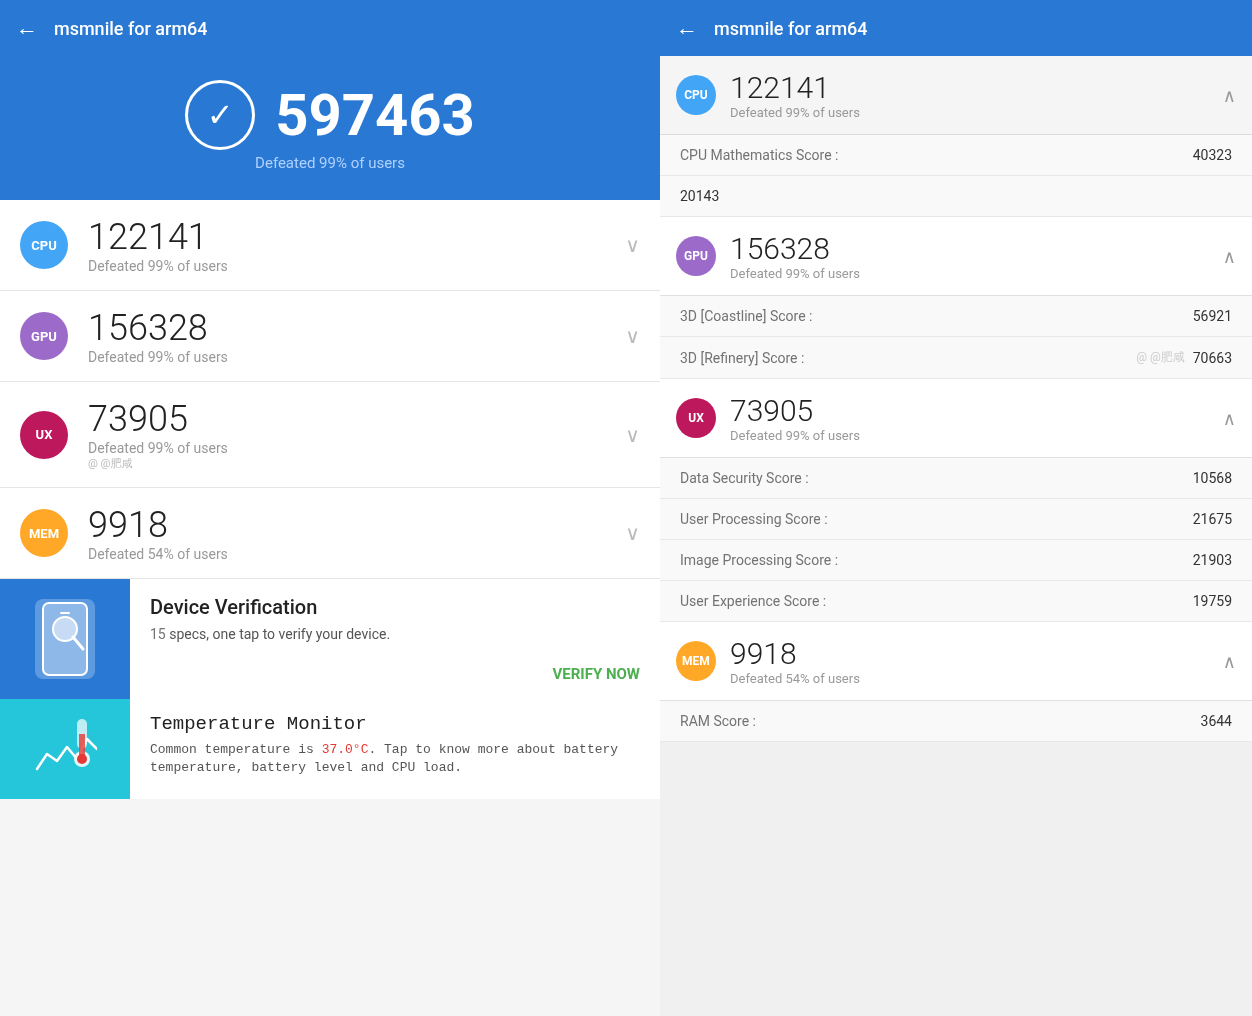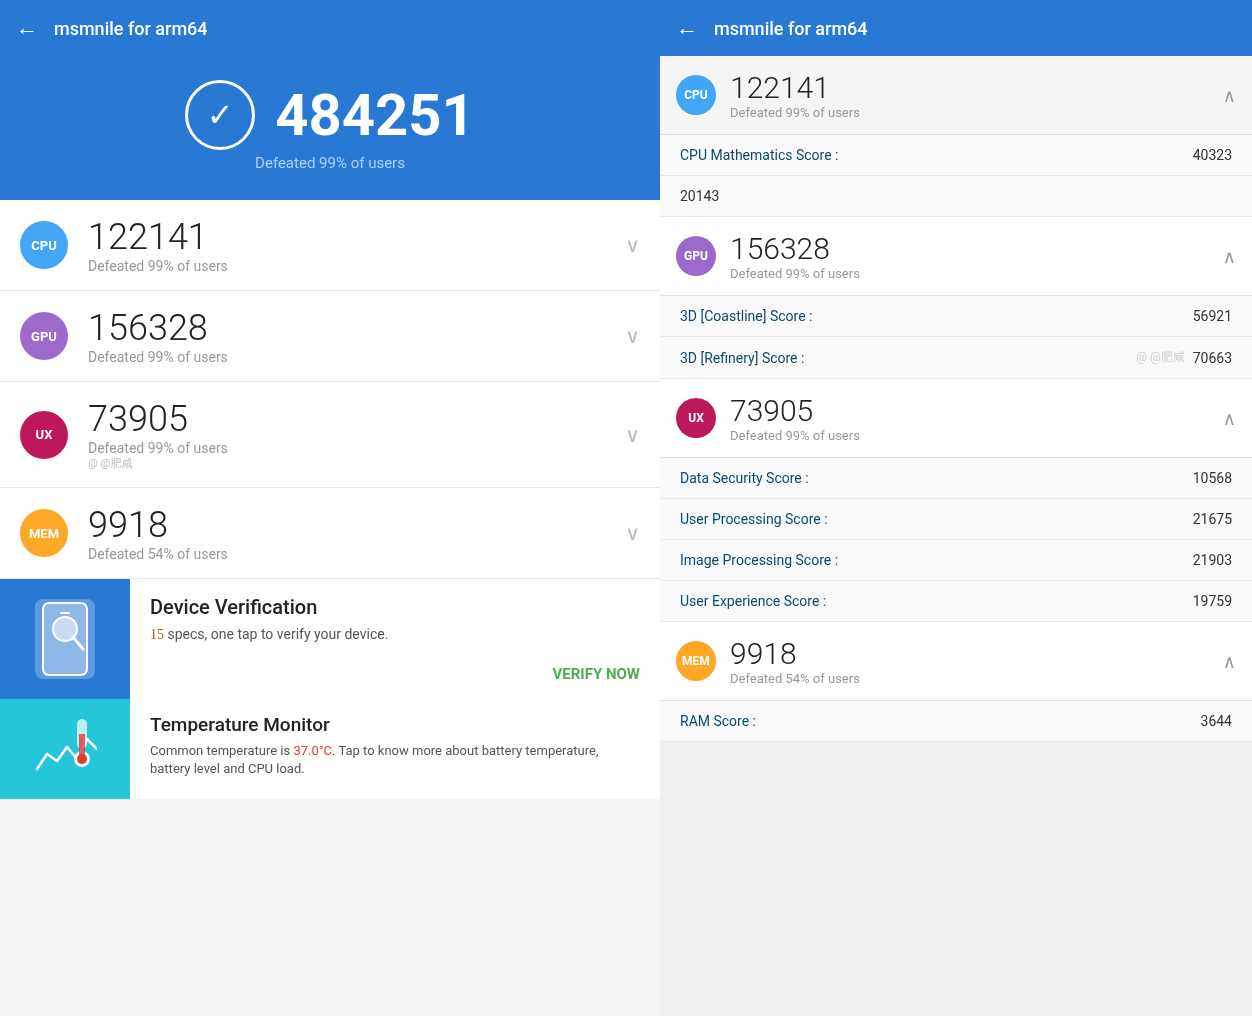--- a/index.html
+++ b/index.html
@@ -186,36 +186,36 @@
       margin-bottom: 6px;
     }
 
     .promo-desc {
       font-size: 14px;
       color: #555;
       line-height: 1.4;
     }
 
     .promo-desc span.highlight {
-      color: #a16207;
-      font-family: Liberation Serif, serif;
+      color: #737373;
     }
 
     .promo-action {
       font-size: 15px;
       font-weight: 700;
       color: #4caf50;
       text-align: right;
       margin-top: 20px;
     }
 
     .promo-card2 {
       background: #d946ef;
       display: flex;
       min-height: 100px;
+      font-family: Liberation Mono, monospace;
     }
 
     .temp-icon-area {
       width: 130px;
       background: #26c6da;
       display: flex;
       align-items: center;
       justify-content: center;
       flex-shrink: 0;
     }
@@ -300,21 +300,21 @@
       display: flex;
       align-items: center;
       padding: 12px 20px;
       background: #f9f9f9;
       border-bottom: 1px solid #e8e8e8;
     }
 
     .sub-score-label {
       flex: 1;
       font-size: 14px;
-      color: #0c4a6e;
+      color: #737373;
     }
 
     .sub-score-value {
       font-size: 14px;
       color: #333;
       font-weight: 400;
     }
 
     .sub-score-watermark {
       font-size: 12px;
@@ -329,21 +329,21 @@
 <div class="left-panel">
 
   <div class="header">
     <span class="header-back">←</span>
     <span class="header-title">msmnile for arm64</span>
   </div>
 
   <div class="score-hero">
     <div class="score-hero-row">
       <div class="checkmark-circle">✓</div>
-      <div class="total-score">484251</div>
+      <div class="total-score">597463</div>
     </div>
     <div class="defeated-text">Defeated 99% of users</div>
   </div>
 
   <div class="score-list">
 
     <div class="score-item">
       <div class="badge badge-cpu">CPU</div>
       <div class="score-info">
         <div class="score-number">122141</div>

